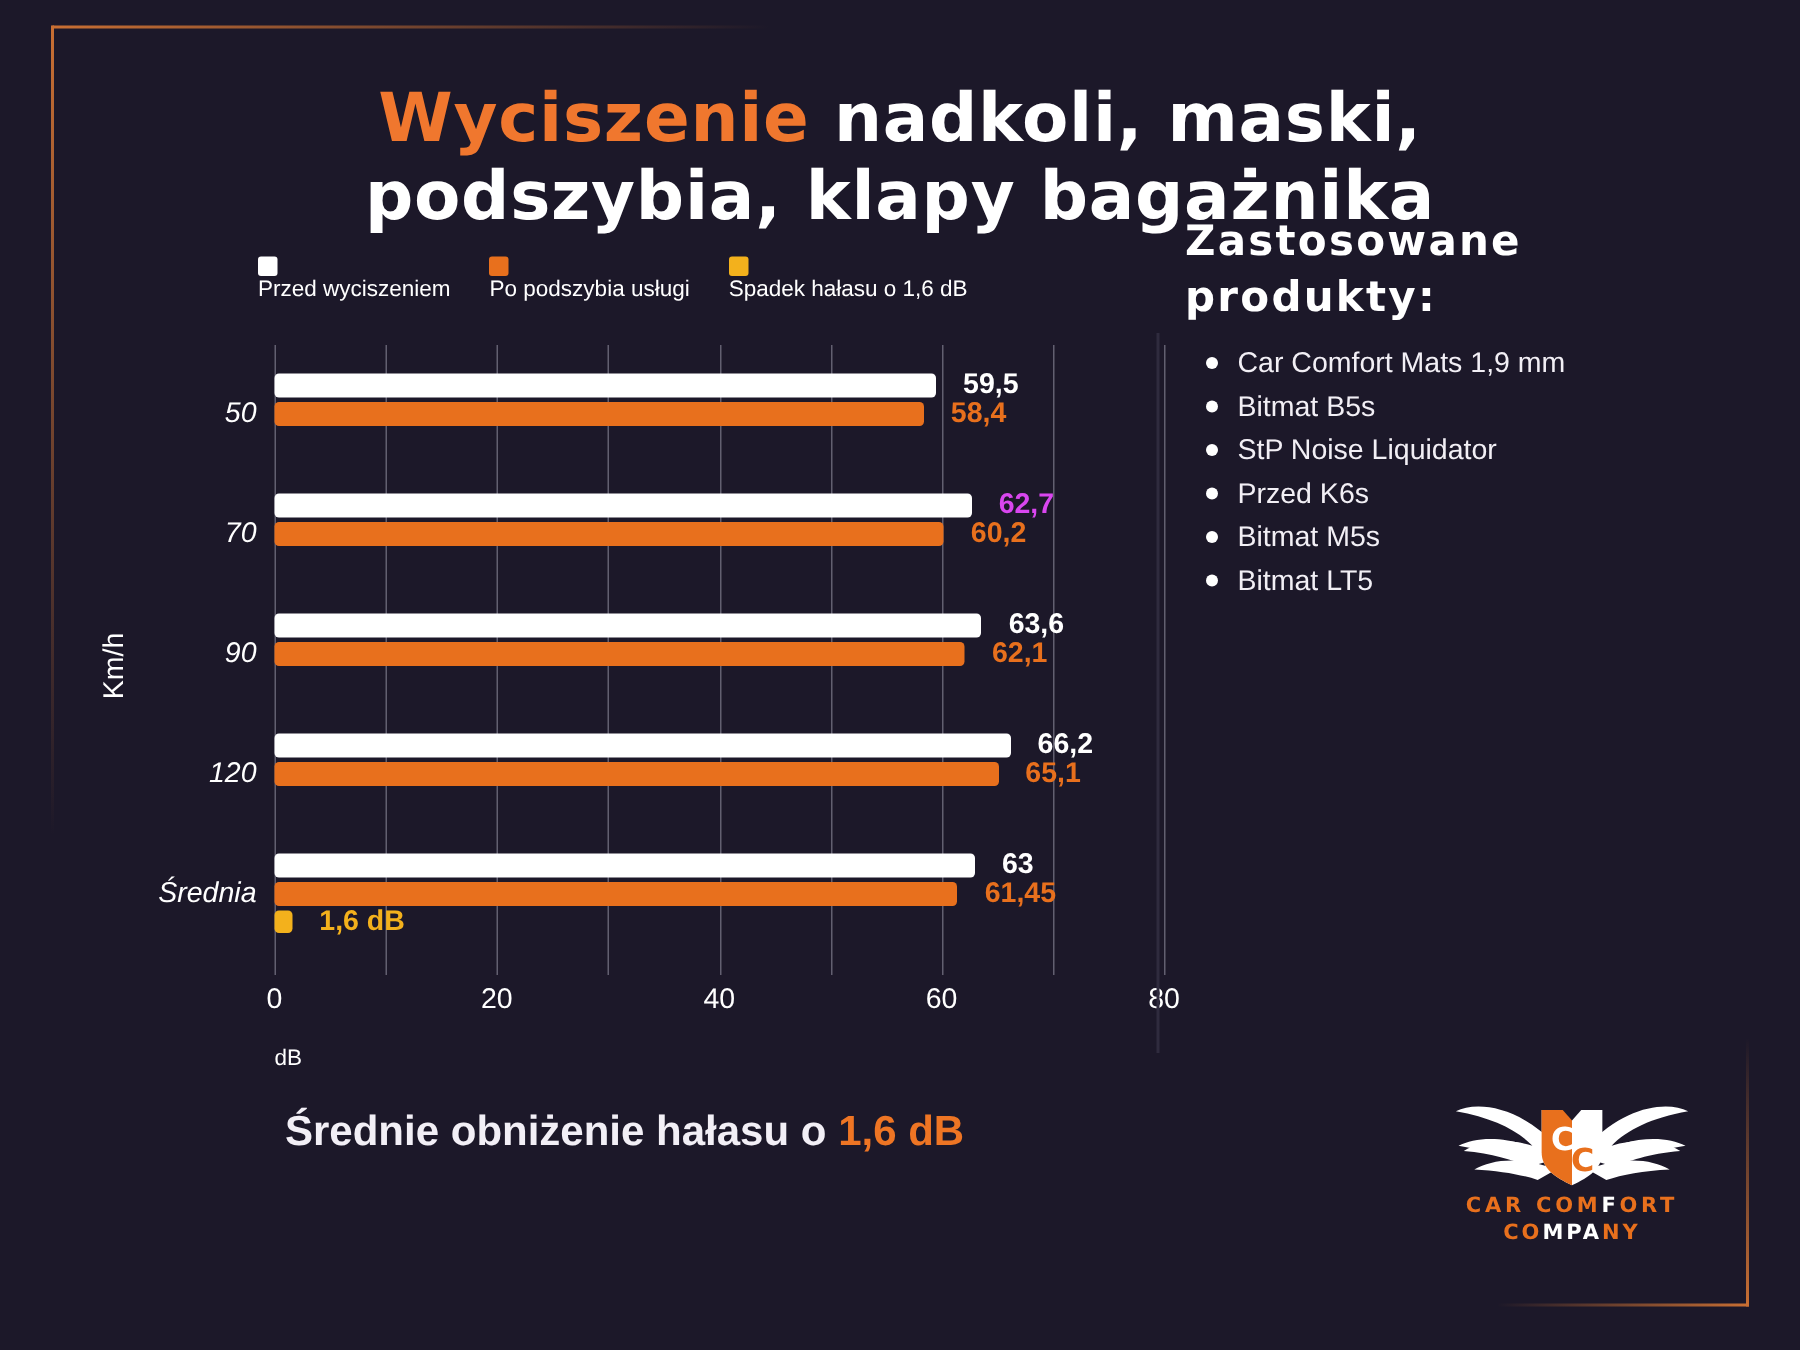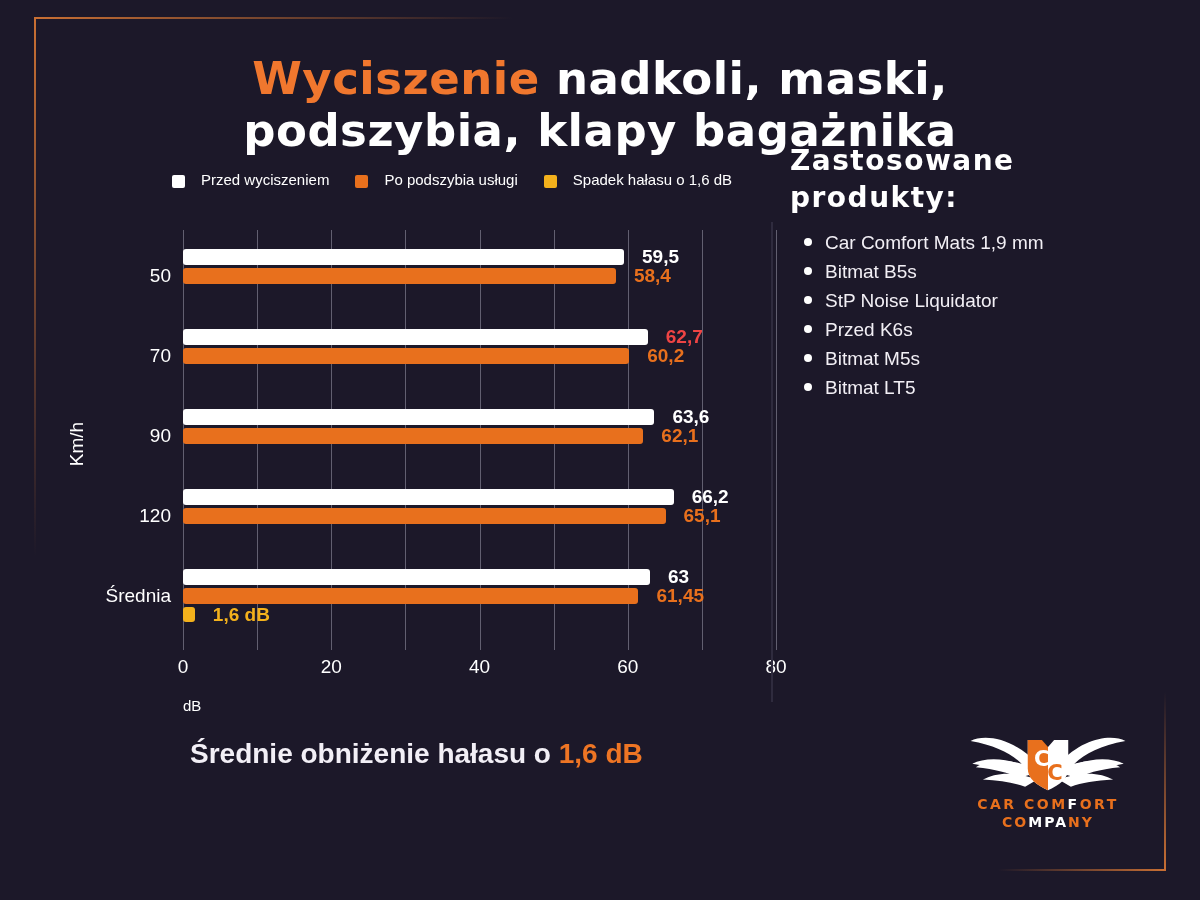--- a/index.html
+++ b/index.html
@@ -19,28 +19,28 @@
     background:linear-gradient(to top,#c96f33,rgba(201,111,51,0));}
   
   .title{
     position:absolute;left:0;top:36px;width:1200px;text-align:center;
     font-family:"DejaVu Sans",sans-serif;font-weight:800;
     font-size:45px;line-height:52px;letter-spacing:.5px;color:#ffffff;margin-top:17px;
   }
   .title .hl{color:#f0772e;}
   
   .legend{position:absolute;left:172px;top:171px;display:flex;gap:26px;align-items:center;}
-  .legend-item{display:flex;align-items:flex-end;gap:16px;}
+  .legend-item{display:flex;align-items:flex-start;gap:0;flex-direction:column;}
   .legend-item .sq{width:13px;height:13px;border-radius:2px;display:inline-block;}
   .legend-item .lbl{font-size:15px;color:#ffffff;}
   
   .plot{position:absolute;left:183px;top:230px;width:593px;height:420px;}
   .gridline{position:absolute;top:0;bottom:0;width:1px;background:rgba(196,196,212,.42);}
   .bar{position:absolute;left:0;border-radius:3px;}
-  .cat-label{position:absolute;right:calc(100% + 12px);font-size:19px;color:#ffffff;white-space:nowrap;}
+  .cat-label{position:absolute;right:calc(100% + 12px);font-size:19px;color:#ffffff;white-space:nowrap;font-style:italic;}
   .bar-label{position:absolute;transform:translateY(-50%);font-size:19px;font-weight:bold;white-space:nowrap;}
   .x-ticks{position:absolute;left:183px;top:656px;width:593px;height:22px;}
   .x-tick{position:absolute;transform:translateX(-50%);font-size:19px;color:#ffffff;}
   .x-axis-title{position:absolute;left:183px;top:697px;width:593px;
     font-size:15px;color:#ffffff;}
   .y-axis-title{position:absolute;left:16px;top:434px;width:120px;height:20px;text-align:center;
     font-size:19px;color:#ffffff;transform:rotate(-90deg);}
   
   .panel-divider{position:absolute;left:771px;top:222px;width:2px;height:480px;background:#2f2b3e;}
   .products-heading{
@@ -102,21 +102,21 @@
       <div class="gridline" style="left: 75%;"></div>
       <div class="gridline" style="left: 87.5%;"></div>
       <div class="gridline" style="left: 100%;"></div>
       <div class="cat-label" style="top: 36px; line-height: 20px;">50</div>
       <div class="bar" style="top: 19px; height: 16px; width: 74.375%; background: rgb(255, 255, 255);"></div>
       <div class="bar-label" style="left: calc(74.375% + 18px); top: 27px; color: rgb(255, 255, 255);">59,5</div>
       <div class="bar" style="top: 38px; height: 16px; width: 73%; background: rgb(232, 112, 29);"></div>
       <div class="bar-label" style="left: calc(73% + 18px); top: 46px; color: rgb(232, 112, 29);">58,4</div>
       <div class="cat-label" style="top: 116px; line-height: 20px;">70</div>
       <div class="bar" style="top: 99px; height: 16px; width: 78.375%; background: rgb(255, 255, 255);"></div>
-      <div class="bar-label" style="left: calc(78.375% + 18px); top: 107px; color: #ef4444;">62,7</div>
+      <div class="bar-label" style="left: calc(78.375% + 18px); top: 107px; color: #d946ef;">62,7</div>
       <div class="bar" style="top: 118px; height: 16px; width: 75.25%; background: rgb(232, 112, 29);"></div>
       <div class="bar-label" style="left: calc(75.25% + 18px); top: 126px; color: rgb(232, 112, 29);">60,2</div>
       <div class="cat-label" style="top: 196px; line-height: 20px;">90</div>
       <div class="bar" style="top: 179px; height: 16px; width: 79.5%; background: rgb(255, 255, 255);"></div>
       <div class="bar-label" style="left: calc(79.5% + 18px); top: 187px; color: rgb(255, 255, 255);">63,6</div>
       <div class="bar" style="top: 198px; height: 16px; width: 77.625%; background: rgb(232, 112, 29);"></div>
       <div class="bar-label" style="left: calc(77.625% + 18px); top: 206px; color: rgb(232, 112, 29);">62,1</div>
       <div class="cat-label" style="top: 276px; line-height: 20px;">120</div>
       <div class="bar" style="top: 259px; height: 16px; width: 82.75%; background: rgb(255, 255, 255);"></div>
       <div class="bar-label" style="left: calc(82.75% + 18px); top: 267px; color: rgb(255, 255, 255);">66,2</div>

